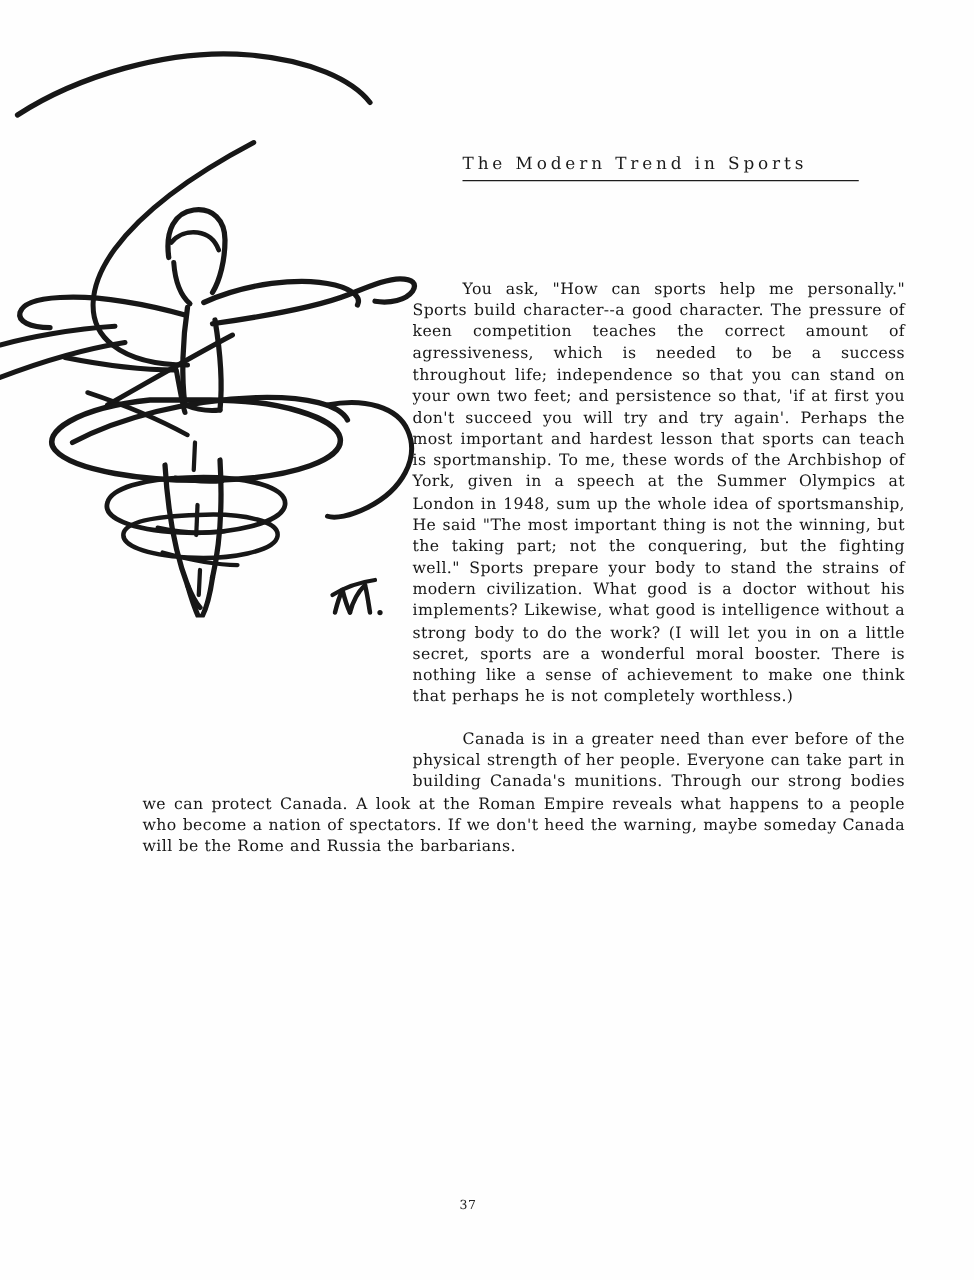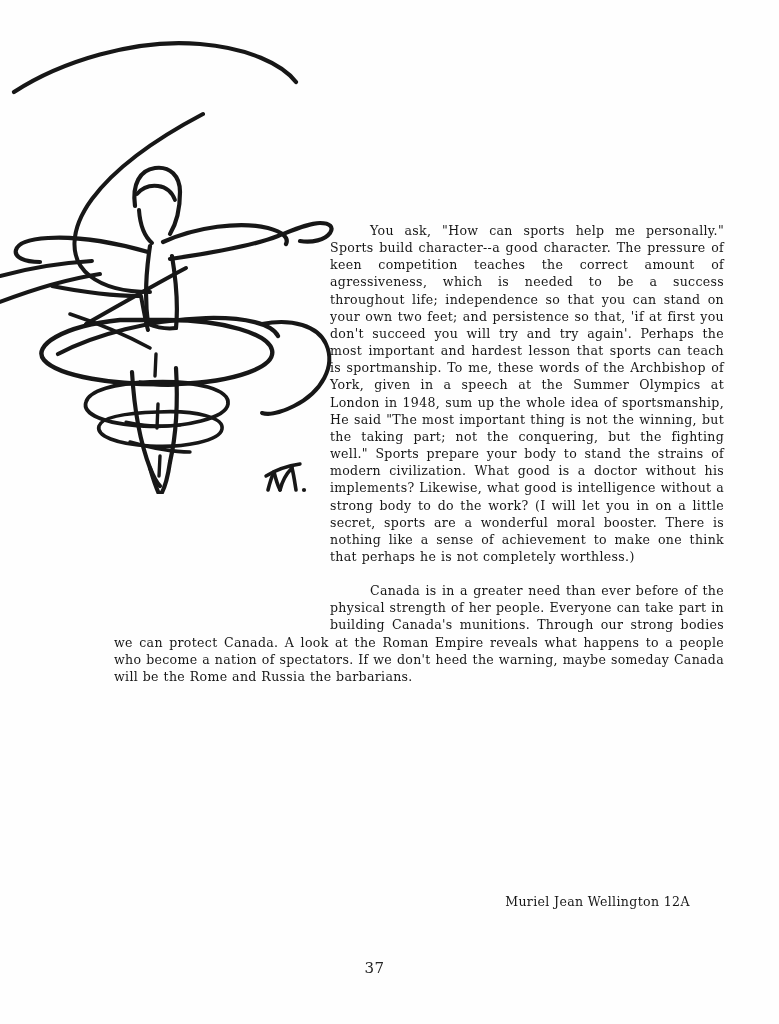--- a/index.html
+++ b/index.html
@@ -106,21 +106,21 @@
   #byline .line1 { white-space: nowrap; }
   #byline .line2 { white-space: nowrap; }
 
   
   #page-number {
     position: absolute;
     left: 0;
     top: 959px;
     width: 779px;
     text-align: center;
-    font-size: 15px;
+    font-size: 10px;
     letter-spacing: 0.5px;
     color: #242424;
   }
   #page-number span { margin-left: -30px; display: inline-block; }
 </style>
 </head>
 <body>
 
 <div id="page">
 
@@ -192,32 +192,35 @@
         <path class="ink" stroke-width="3.6" d="M274,448 C276,456 278,462 280,466"></path>
         <path class="ink" stroke-width="3.6" d="M280,466 C282,458 286,450 292,444"></path>
         <path class="ink" stroke-width="3.6" d="M292,444 C294,452 295,460 296,466"></path>
         <path class="ink" stroke-width="3.4" d="M266,452 C274,447 286,442 300,440"></path>
         <circle cx="304" cy="466" r="2.1" fill="#171717" stroke="none"></circle>
       </g>
 
     </svg>
   </div>
 
+  <div id="title-block">
+    <div id="article-title">The Modern Trend in Sports</div>
+    <div id="title-rule"></div>
+  </div>
 
   <div id="article-body">
     <div id="art-float"></div>
 
 
     <p class="para">You ask, "How can sports help me personally." Sports build character--a good character. The pressure of keen competition teaches the correct amount of agressiveness, which is needed to be a success throughout life; independence so that you can stand on your own two feet; and persistence so that, 'if at first you don't succeed you will try and try again'. Perhaps the most important and hardest lesson that sports can teach is sportmanship. To me, these words of the Archbishop of York, given in a speech at the Summer Olympics at London in 1948, sum up the whole idea of sportsmanship, He said "The most important thing is not the winning, but the taking part; not the conquering, but the fighting well." Sports prepare your body to stand the strains of modern civilization. What good is a doctor without his implements? Likewise, what good is intelligence without a strong body to do the work? (I will let you in on a little secret, sports are a wonderful moral booster. There is nothing like a sense of achievement to make one think that perhaps he is not completely worthless.)</p>
 
     <p class="para">Canada is in a greater need than ever before of the physical strength of her people. Everyone can take part in building Canada's munitions. Through our strong bodies we can protect Canada. A look at the Roman Empire reveals what happens to a people who become a nation of spectators. If we don't heed the warning, maybe someday Canada will be the Rome and Russia the barbarians.</p>
 
   </div>
 
   <div id="byline">
-    <div class="line1">Muriel Jean Wellington 12A</div>
   </div>
 
   <div id="page-number">
     <span>37</span>
   </div>
 
 </div>
 
 </body></html>

